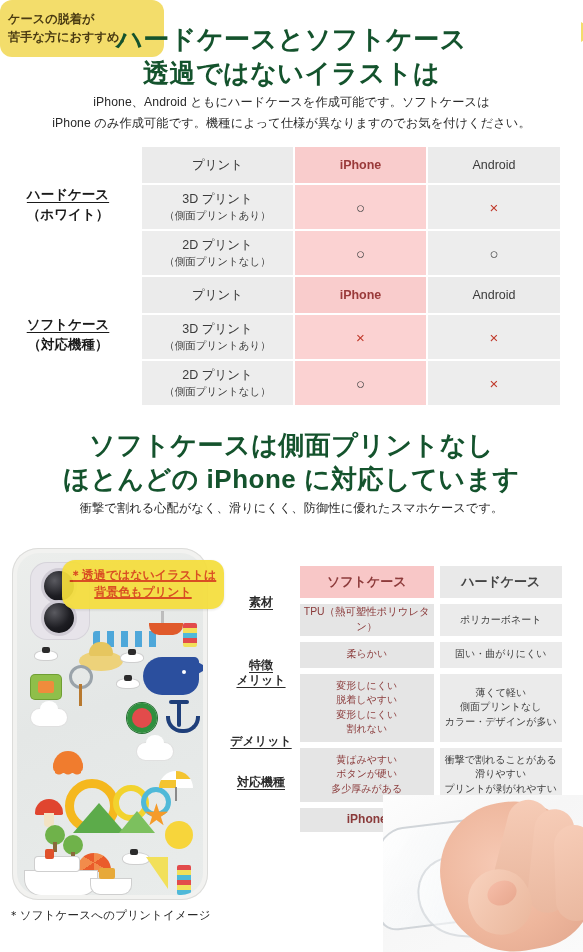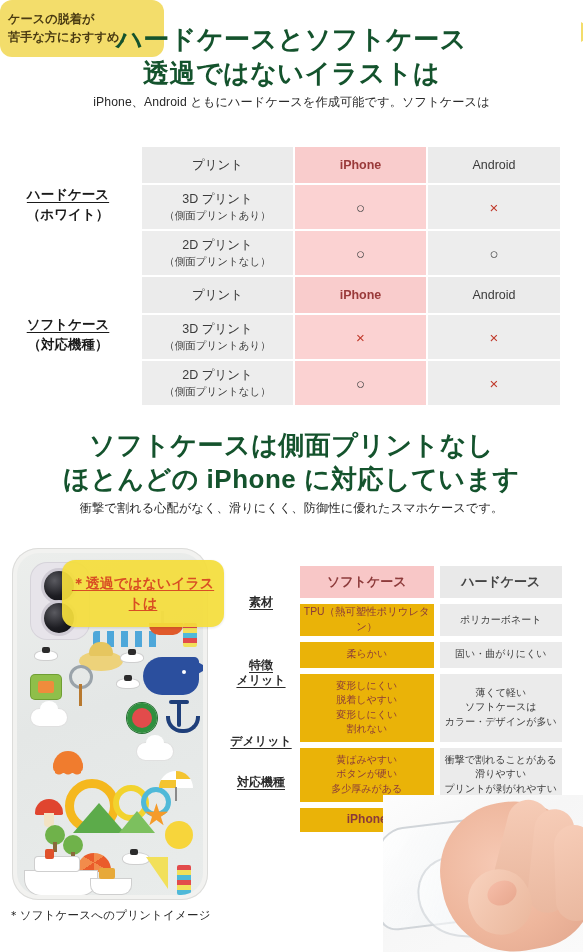--- a/index.html
+++ b/index.html
@@ -55,21 +55,21 @@
 
   
   .t2{position:absolute;left:296px;top:562px;width:270px;}
   .t2 col.s{width:142px;}
   .t2 col.h{width:128px;}
   .t2 th,.t2 td{border:2px solid #ffffff;text-align:center;vertical-align:middle;}
   .t2 th{height:30px;font-size:13px;font-weight:bold;}
   .t2 th.soft{background:#f8c7c7;color:#8d3b3b;}
   .t2 th.hard{background:#e9e9e9;color:#444;}
   .t2 td{font-size:10px;line-height:1.42;color:#46331f;}
-  .t2 td.soft{background:#eab308;color:#8a3a3a;}
+  .t2 td.soft{background:#e5e5e5;color:#8a3a3a;}
   .t2 td.hard{background:#ebebeb;color:#3d3d3d;}
   .t2 td.tiny{font-size:10.4px;}
   .t2 td.bold{font-weight:bold;font-size:12px;}
   .t2lab{
     position:absolute;left:228px;width:66px;text-align:center;
     font-size:12px;font-weight:bold;color:#2b2b2b;
     text-decoration:underline;text-underline-offset:3px;
   }
 
   
@@ -140,21 +140,21 @@
   .tug:after{content:"";position:absolute;left:8px;top:-11px;width:16px;height:11px;background:#e7a93a;border-radius:2px;}
   .sail{width:0;height:0;border-left:3px solid transparent;border-right:22px solid #f2e05a;border-bottom:32px solid transparent;}
   .flag{width:14px;height:30px;background:repeating-linear-gradient(180deg,#e24b4b 0 5px,#f2e05a 5px 10px,#4fb9d8 10px 15px);border-radius:2px;}
 
   
   .bubble-y{
     position:absolute;background:#f5de3c;border-radius:13px;
     color:#d84315;font-weight:bold;text-align:center;
     box-shadow:0 1px 3px rgba(0,0,0,.12);
   }
-  .bub1{left:62px;top:560px;width:150px;padding:13px 6px;font-size:14px;line-height:1.45;opacity:.93;}
+  .bub1{left:62px;top:560px;width:150px;padding:7px 6px;font-size:12px;line-height:1.45;opacity:.93;text-decoration:underline;}
   .bub1 .l1{text-decoration:underline;text-underline-offset:2px;display:block;}
   .bub1 .l2{text-decoration:underline;text-underline-offset:2px;display:block;}
 
   .bub2{
     left:293px;top:852px;width:148px;padding:10px 8px;
     background:#f3dd6b;border-radius:12px;color:#4a3b12;
     font-size:12.2px;line-height:1.5;font-weight:bold;
   }
   .bub2:after{
     content:"";position:absolute;right:-14px;top:22px;
@@ -208,20 +208,21 @@
 
 <div class="page">
 
   <div class="h-block" style="position:absolute;left:0;top:22px;width:583px;">
     <div class="h-line">ハードケースとソフトケース</div>
     <div class="h-line">透過ではないイラストは</div>
   </div>
 
   <div style="position:absolute;left:0;top:92px;width:583px;">
     <div class="sub">iPhone、Android ともにハードケースを作成可能です。ソフトケースは</div>
+    <div class="sub">iPhone のみ作成可能です。機種によって仕様が異なりますのでお気を付けください。</div>
   </div>
 
   <div class="tblwrap" style="position:absolute;left:0;top:145px;width:583px;height:120px;">
     <div class="rowlabel" style="top:40px;">
       <span class="u">ハードケース</span>
       <span class="p">（ホワイト）</span>
     </div>
     <table class="cmp t1">
       <colgroup>
           <col class="c1">
@@ -339,20 +340,21 @@
       <div class="st ship" style="left:8px;top:318px;"></div>
       <div class="st tug" style="left:74px;top:326px;"></div>
       <div class="st sail" style="left:126px;top:304px;"></div>
 
       <div class="st flag" style="left:160px;top:312px;"></div>
     </div>
   </div>
 
   <div class="bubble-y bub1">
     <span class="l1">＊透過ではないイラストは</span>
+    <span class="l2">背景色もプリント</span>
   </div>
 
   <div class="t2lab" style="top:594px;">素材</div>
   <div class="t2lab" style="top:657px;">特徴</div>
   <div class="t2lab" style="top:672px;">メリット</div>
   <div class="t2lab" style="top:733px;">デメリット</div>
   <div class="t2lab" style="top:774px;">対応機種</div>
 
   <table class="t2">
     <colgroup>
@@ -376,21 +378,21 @@
       </tr>
       <tr>
         <td class="soft ml" style="height:66px;">
             <div>変形しにくい</div>
             <div>脱着しやすい</div>
             <div>変形しにくい</div>
             <div>割れない</div>
           </td>
         <td class="hard ml" style="height:66px;">
             <div>薄くて軽い</div>
-            <div>ソフトケースは</div>
+            <div>側面プリントなし</div>
             <div>カラー・デザインが多い</div>
           </td>
       </tr>
       <tr>
         <td class="soft ml" style="height:52px;">
             <div>黄ばみやすい</div>
             <div>ボタンが硬い</div>
             <div>多少厚みがある</div>
           </td>
         <td class="hard ml" style="height:52px;">

